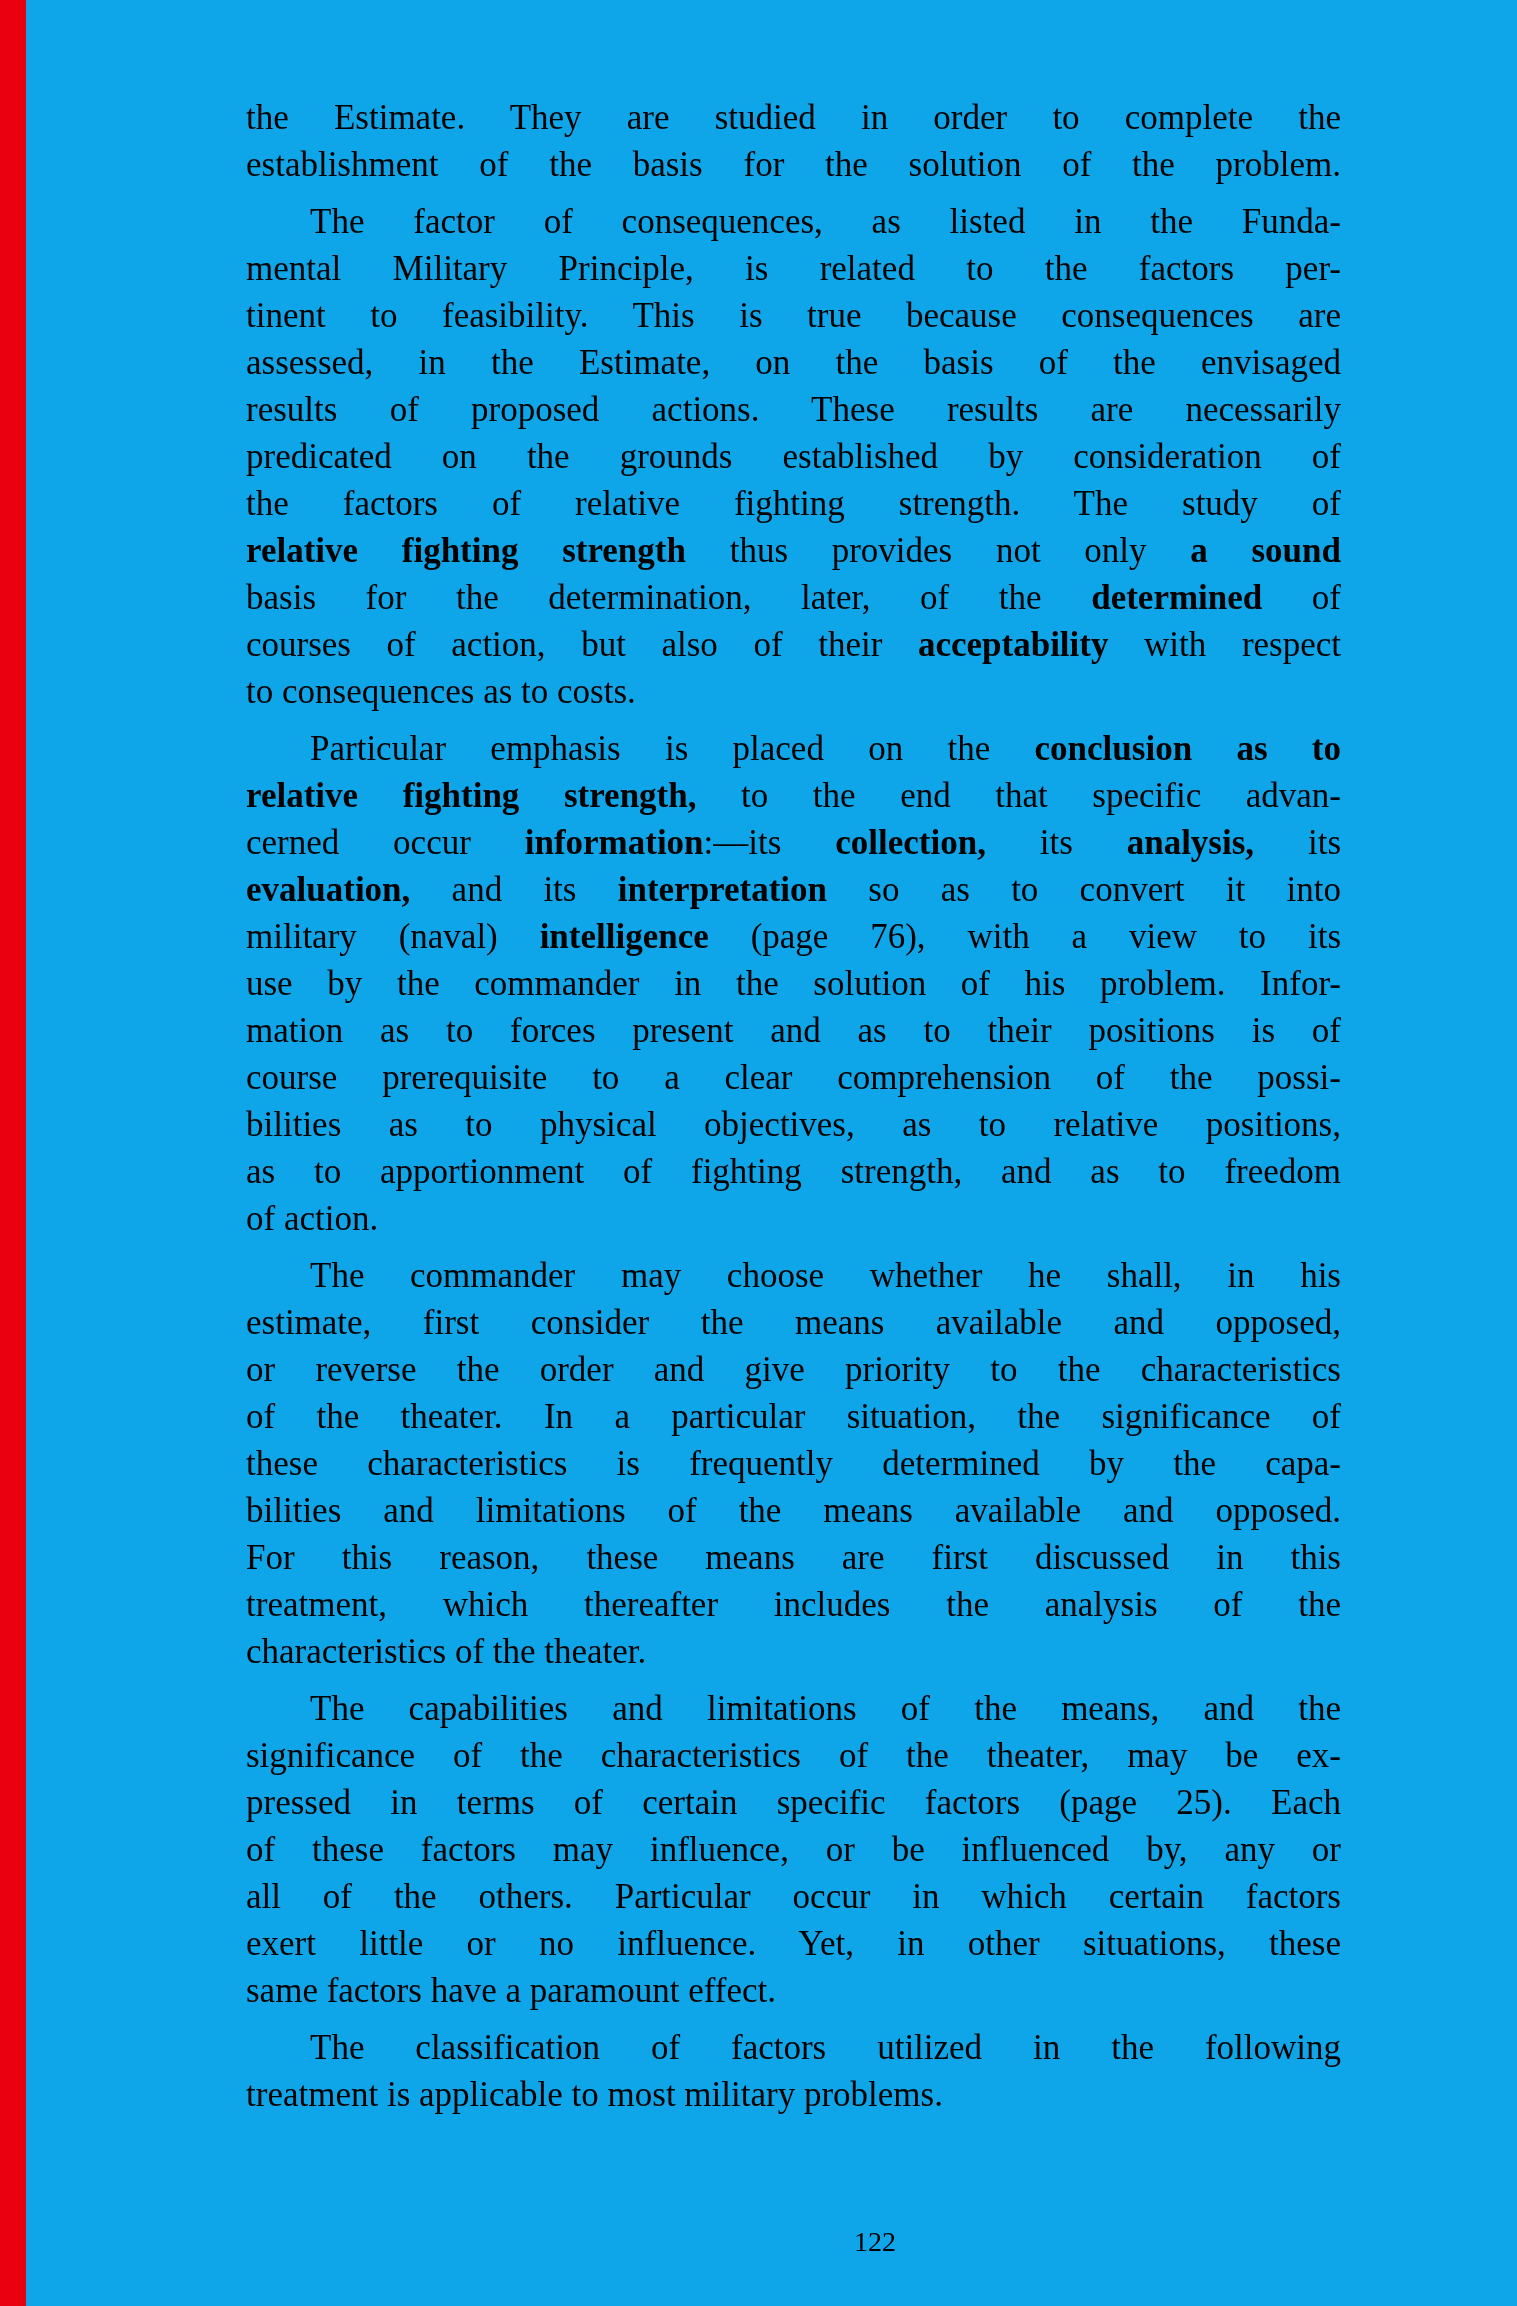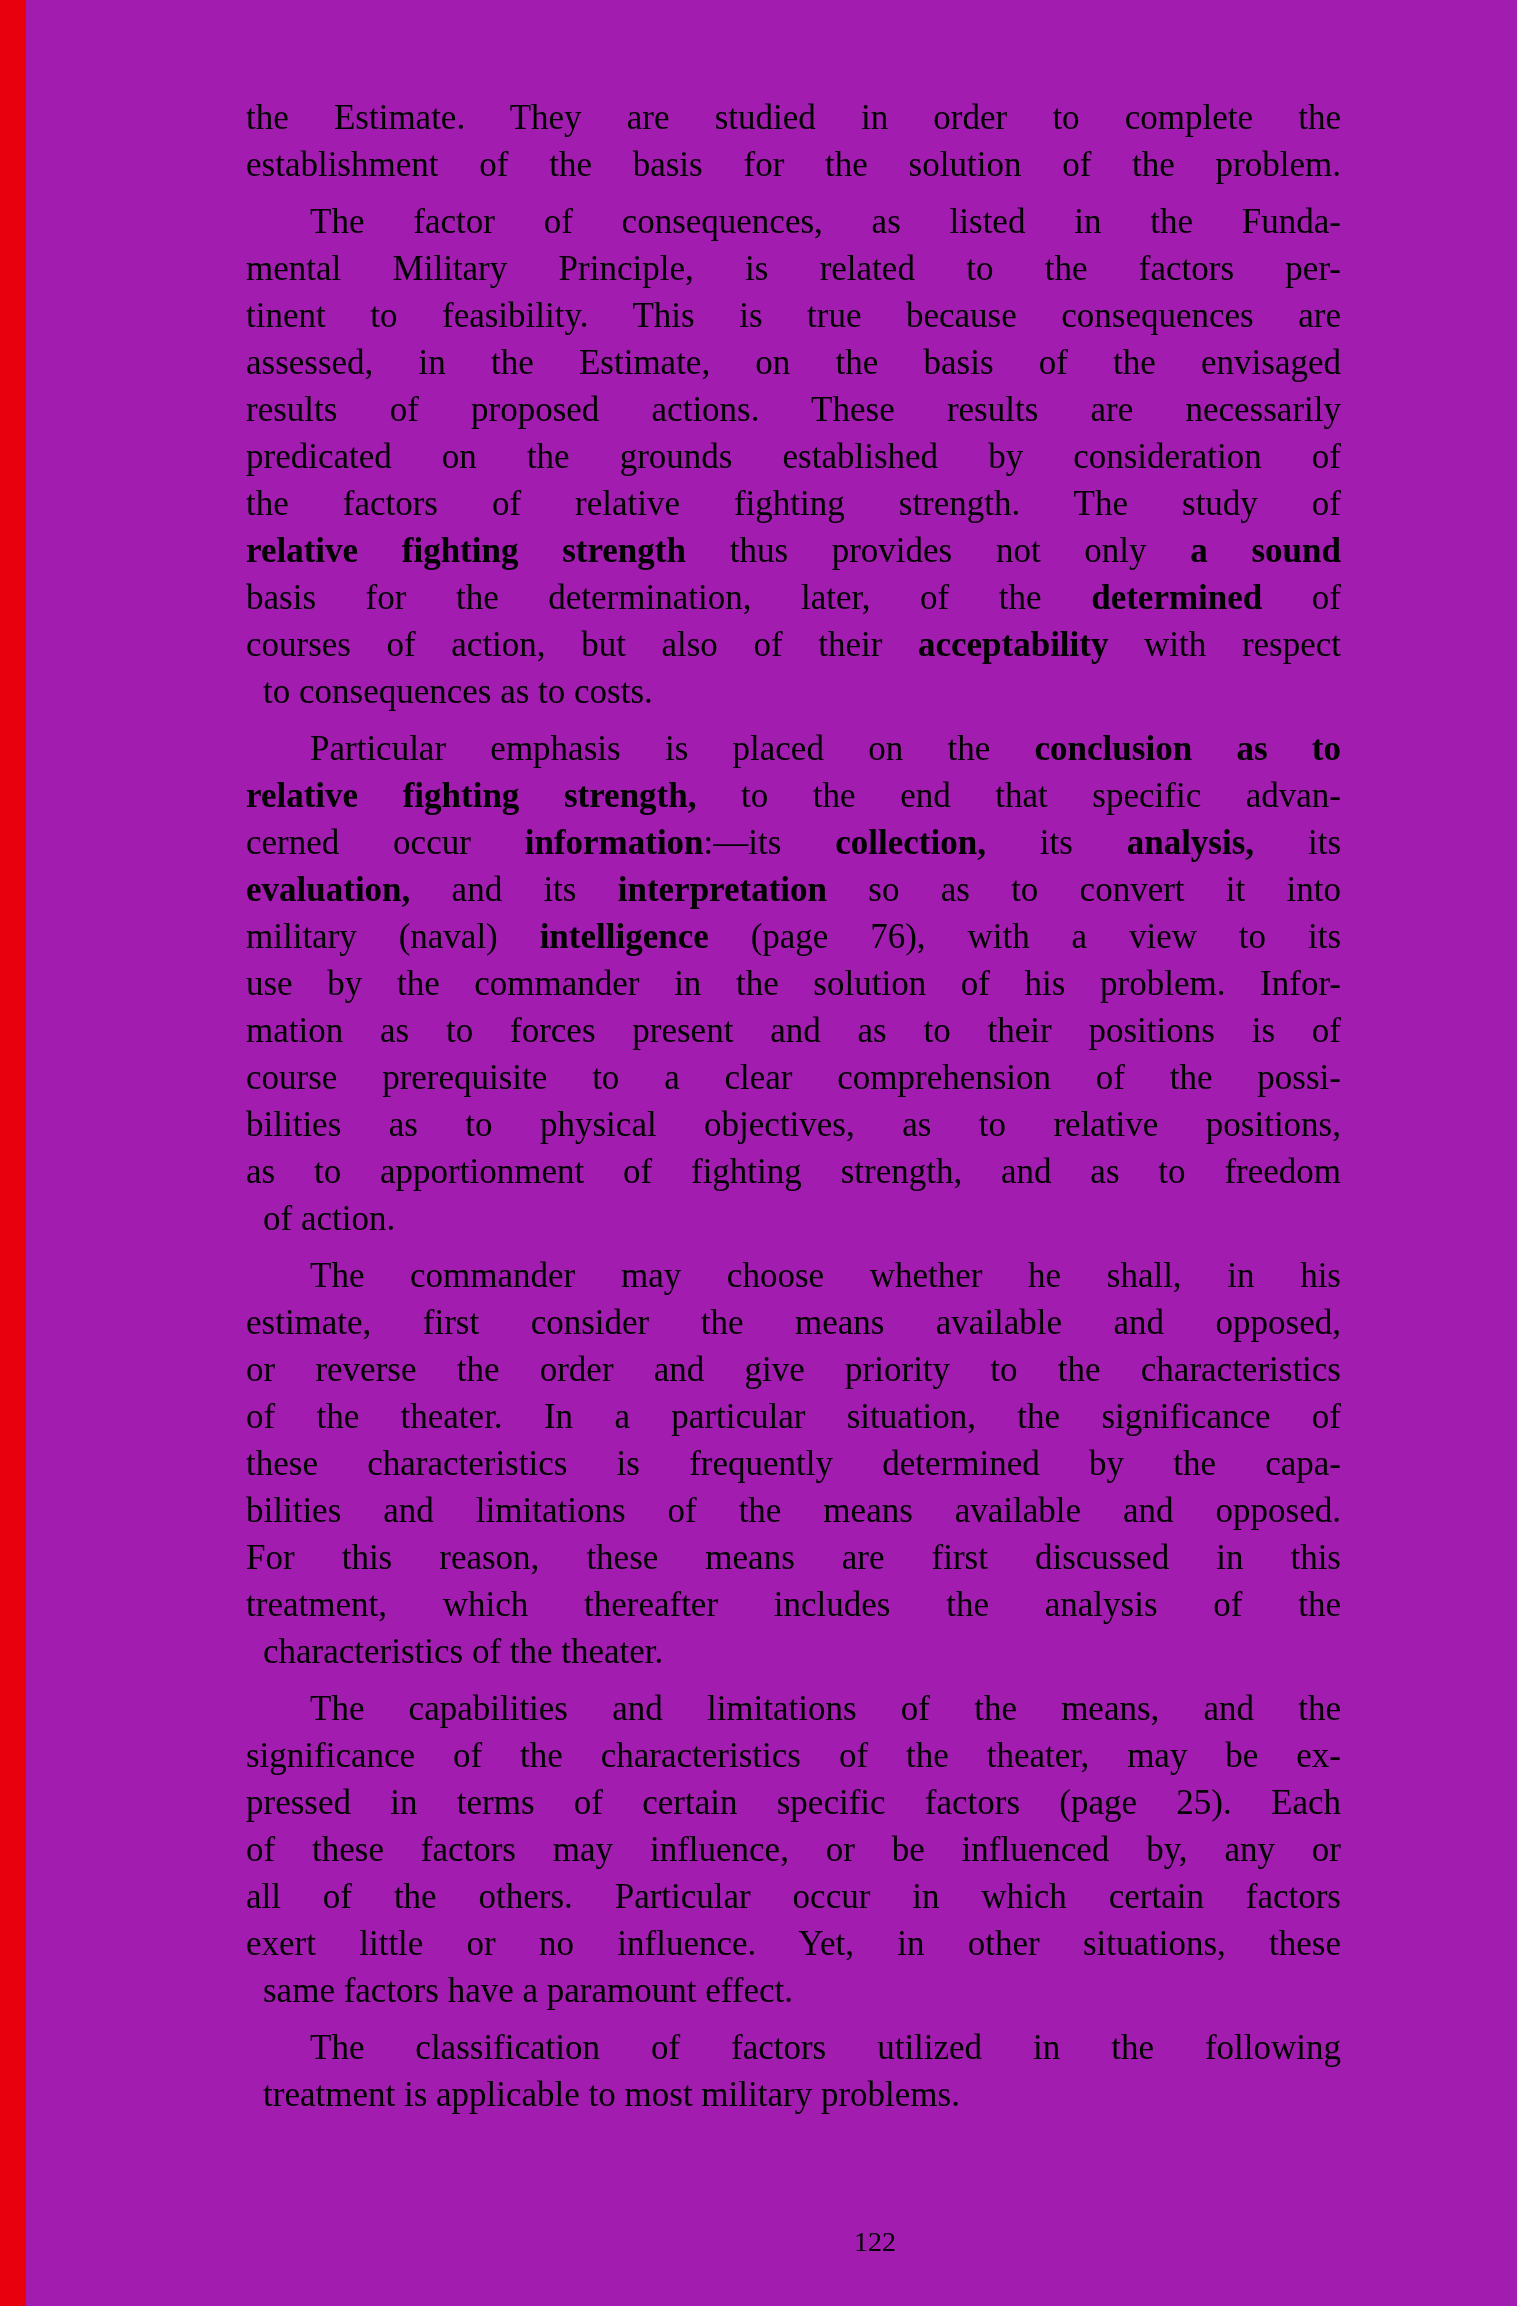--- a/index.html
+++ b/index.html
@@ -1,20 +1,20 @@
 <!DOCTYPE html>
 <html><head>
 <meta charset="utf-8">
 <style>
   html, body { margin: 0; padding: 0; background: #888; }
   .page {
     position: relative;
     width: 1517px;
     height: 2306px;
-    background: #a21caf;
+    background: #0ea5e9;
     font-family: "Liberation Serif", "DejaVu Serif", serif;
     color: #000000;
     overflow: hidden;
   }
   .red-stripe {
     position: absolute;
     left: 0;
     top: 0;
     width: 26px;
     height: 100%;
@@ -30,21 +30,20 @@
   }
   .para { margin: 0; }
   .para + .para { margin-top: 10px; }
   .line {
     text-align: justify;
     text-align-last: justify;
   }
   .line.no-just {
     text-align: left;
     text-align-last: left;
-    margin-left: 17px;
   }
   .line.indent { text-indent: 64px; }
   .seg.bold { font-weight: bold; }
   .page-number {
     position: absolute;
     top: 2222px;
     left: 875px;
     transform: translateX(-50%);
     font-size: 28px;
     line-height: 40px;

